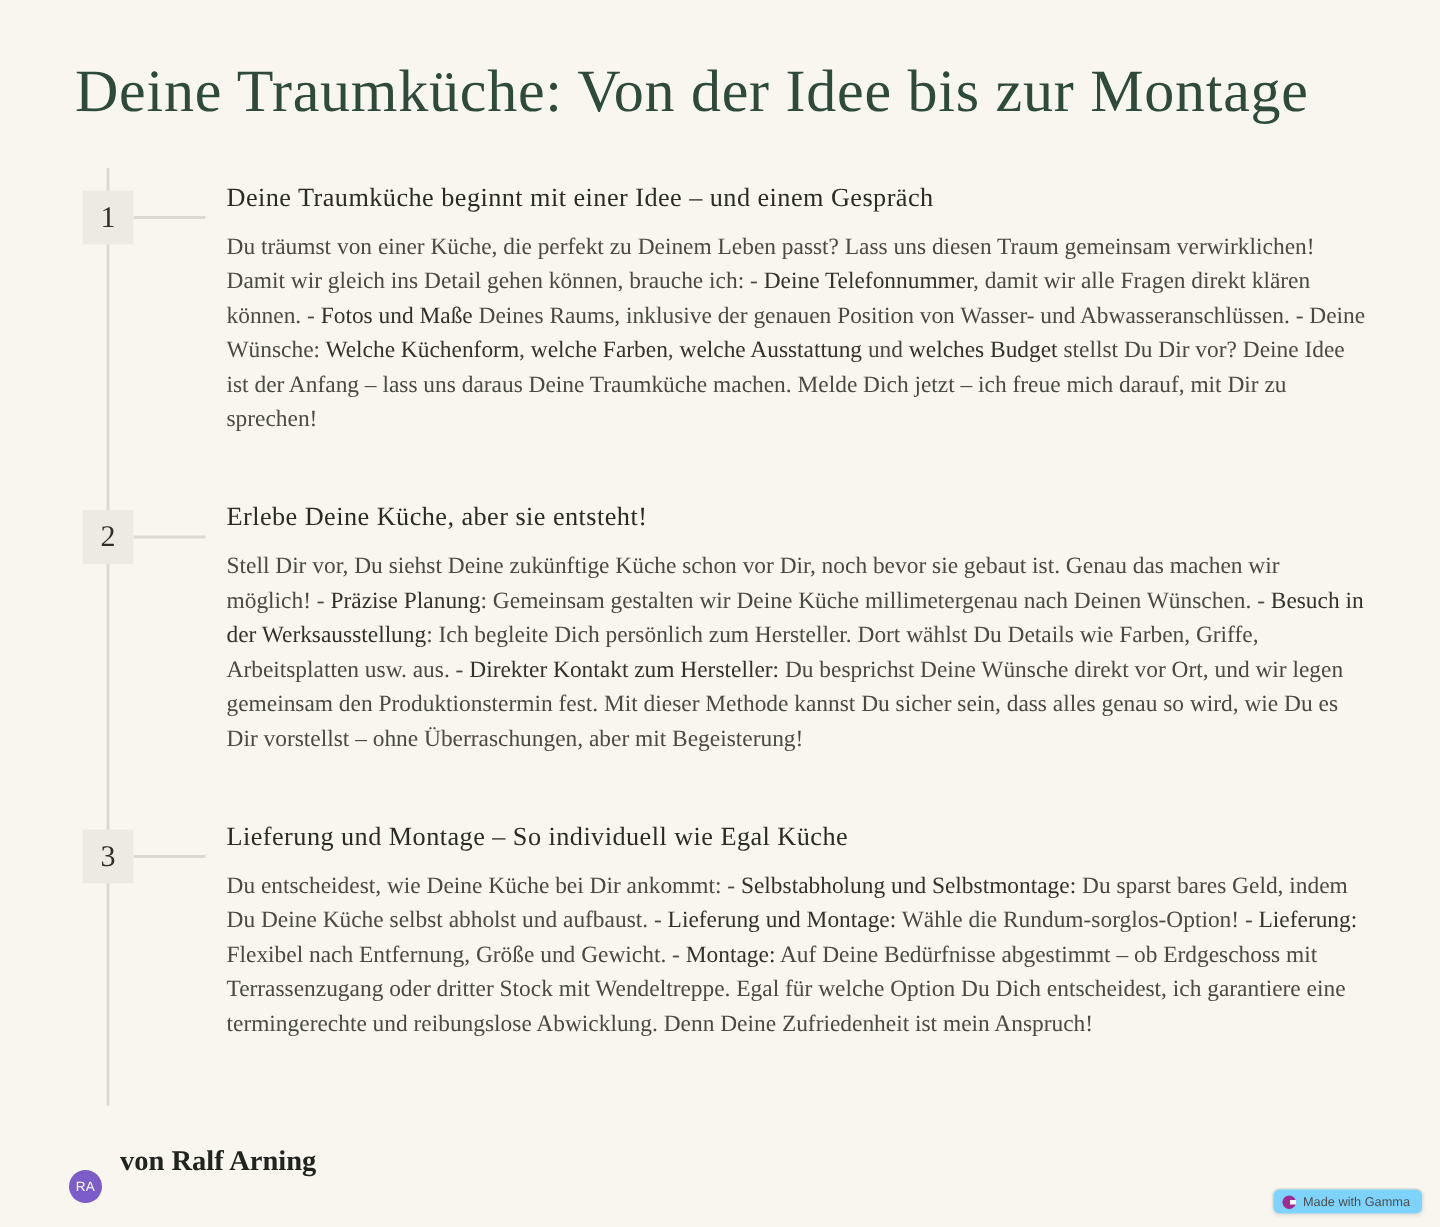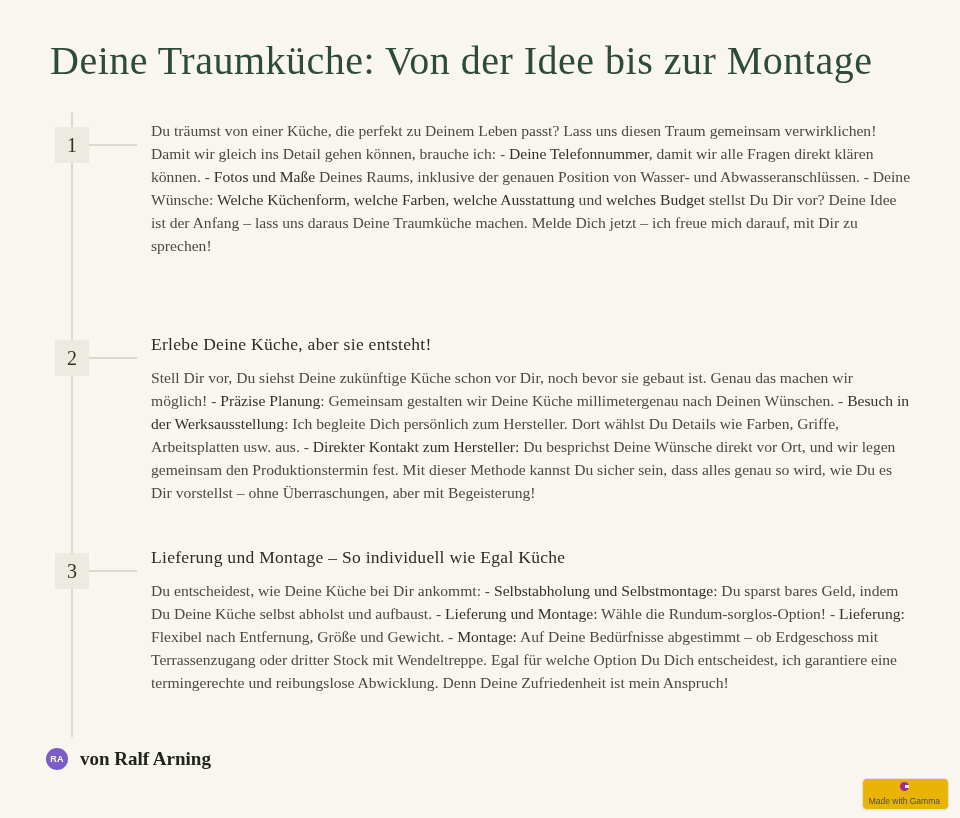--- a/index.html
+++ b/index.html
@@ -91,45 +91,45 @@
   .avatar {
     width: 22px;
     height: 22px;
     border-radius: 50%;
     background: #7b5cc9;
     color: #ffffff;
     display: flex;
     align-items: center;
     justify-content: center;
     font-size: 9px;
-    font-weight: bold;
+    font-weight: normal;
     font-family: "Liberation Sans", sans-serif;
     letter-spacing: 0.3px;
+    margin-top: 32px;
   }
   .byline {
     font-size: 19px;
     font-weight: bold;
     color: #20241f;
     text-align: right;
   }
   .gamma-badge {
     position: absolute;
     right: 11px;
     bottom: 8px;
     display: flex;
     align-items: center;
     gap: 5px;
-    background: #eab308;
+    background: #7dd3fc;
     border: 1px solid #e3e1da;
     border-radius: 5px;
     padding: 3px 8px 3px 6px;
     box-shadow: 0 1px 2px rgba(0,0,0,0.06);
     cursor: pointer;
     font-family: "Liberation Sans", sans-serif;
-    flex-direction: column;
   }
   .gamma-icon {
     width: 9px;
     height: 9px;
     border-radius: 50%;
     background: #a12b93;
     position: relative;
     flex: 0 0 auto;
   }
   .gamma-icon::after {
@@ -153,20 +153,21 @@
 <div class="page">
 
   <h1 class="page-title">Deine Traumküche: Von der Idee bis zur Montage</h1>
 
   <div class="timeline-line"></div>
 
   <div class="timeline-item" style="top:119px;">
     <div class="num-box">1</div>
     <div class="connector"></div>
     <div class="section-content">
+      <h2 class="section-heading">Deine Traumküche beginnt mit einer Idee – und einem Gespräch</h2>
       <p class="section-body"><span>Du träumst von einer Küche, die perfekt zu Deinem Leben passt? Lass uns diesen Traum gemeinsam verwirklichen! Damit wir gleich ins Detail gehen können, brauche ich: - </span><b>Deine Telefonnummer</b><span>, damit wir alle Fragen direkt klären können. - </span><b>Fotos und Maße</b><span> Deines Raums, inklusive der genauen Position von Wasser- und Abwasseranschlüssen. - Deine Wünsche: </span><b>Welche Küchenform</b><span>, </span><b>welche Farben</b><span>, </span><b>welche Ausstattung</b><span> und </span><b>welches Budget</b><span> stellst Du Dir vor? Deine Idee ist der Anfang – lass uns daraus Deine Traumküche machen. Melde Dich jetzt – ich freue mich darauf, mit Dir zu sprechen!</span></p>
     </div>
   </div>
 
   <div class="timeline-item" style="top:332px;">
     <div class="num-box">2</div>
     <div class="connector"></div>
     <div class="section-content">
       <h2 class="section-heading">Erlebe Deine Küche, aber sie entsteht!</h2>
       <p class="section-body"><span>Stell Dir vor, Du siehst Deine zukünftige Küche schon vor Dir, noch bevor sie gebaut ist. Genau das machen wir möglich! - </span><b>Präzise Planung</b><span>: Gemeinsam gestalten wir Deine Küche millimetergenau nach Deinen Wünschen. - </span><b>Besuch in der Werksausstellung</b><span>: Ich begleite Dich persönlich zum Hersteller. Dort wählst Du Details wie Farben, Griffe, Arbeitsplatten usw. aus. - </span><b>Direkter Kontakt zum Hersteller:</b><span> Du besprichst Deine Wünsche direkt vor Ort, und wir legen gemeinsam den Produktionstermin fest. Mit dieser Methode kannst Du sicher sein, dass alles genau so wird, wie Du es Dir vorstellst – ohne Überraschungen, aber mit Begeisterung!</span></p>

